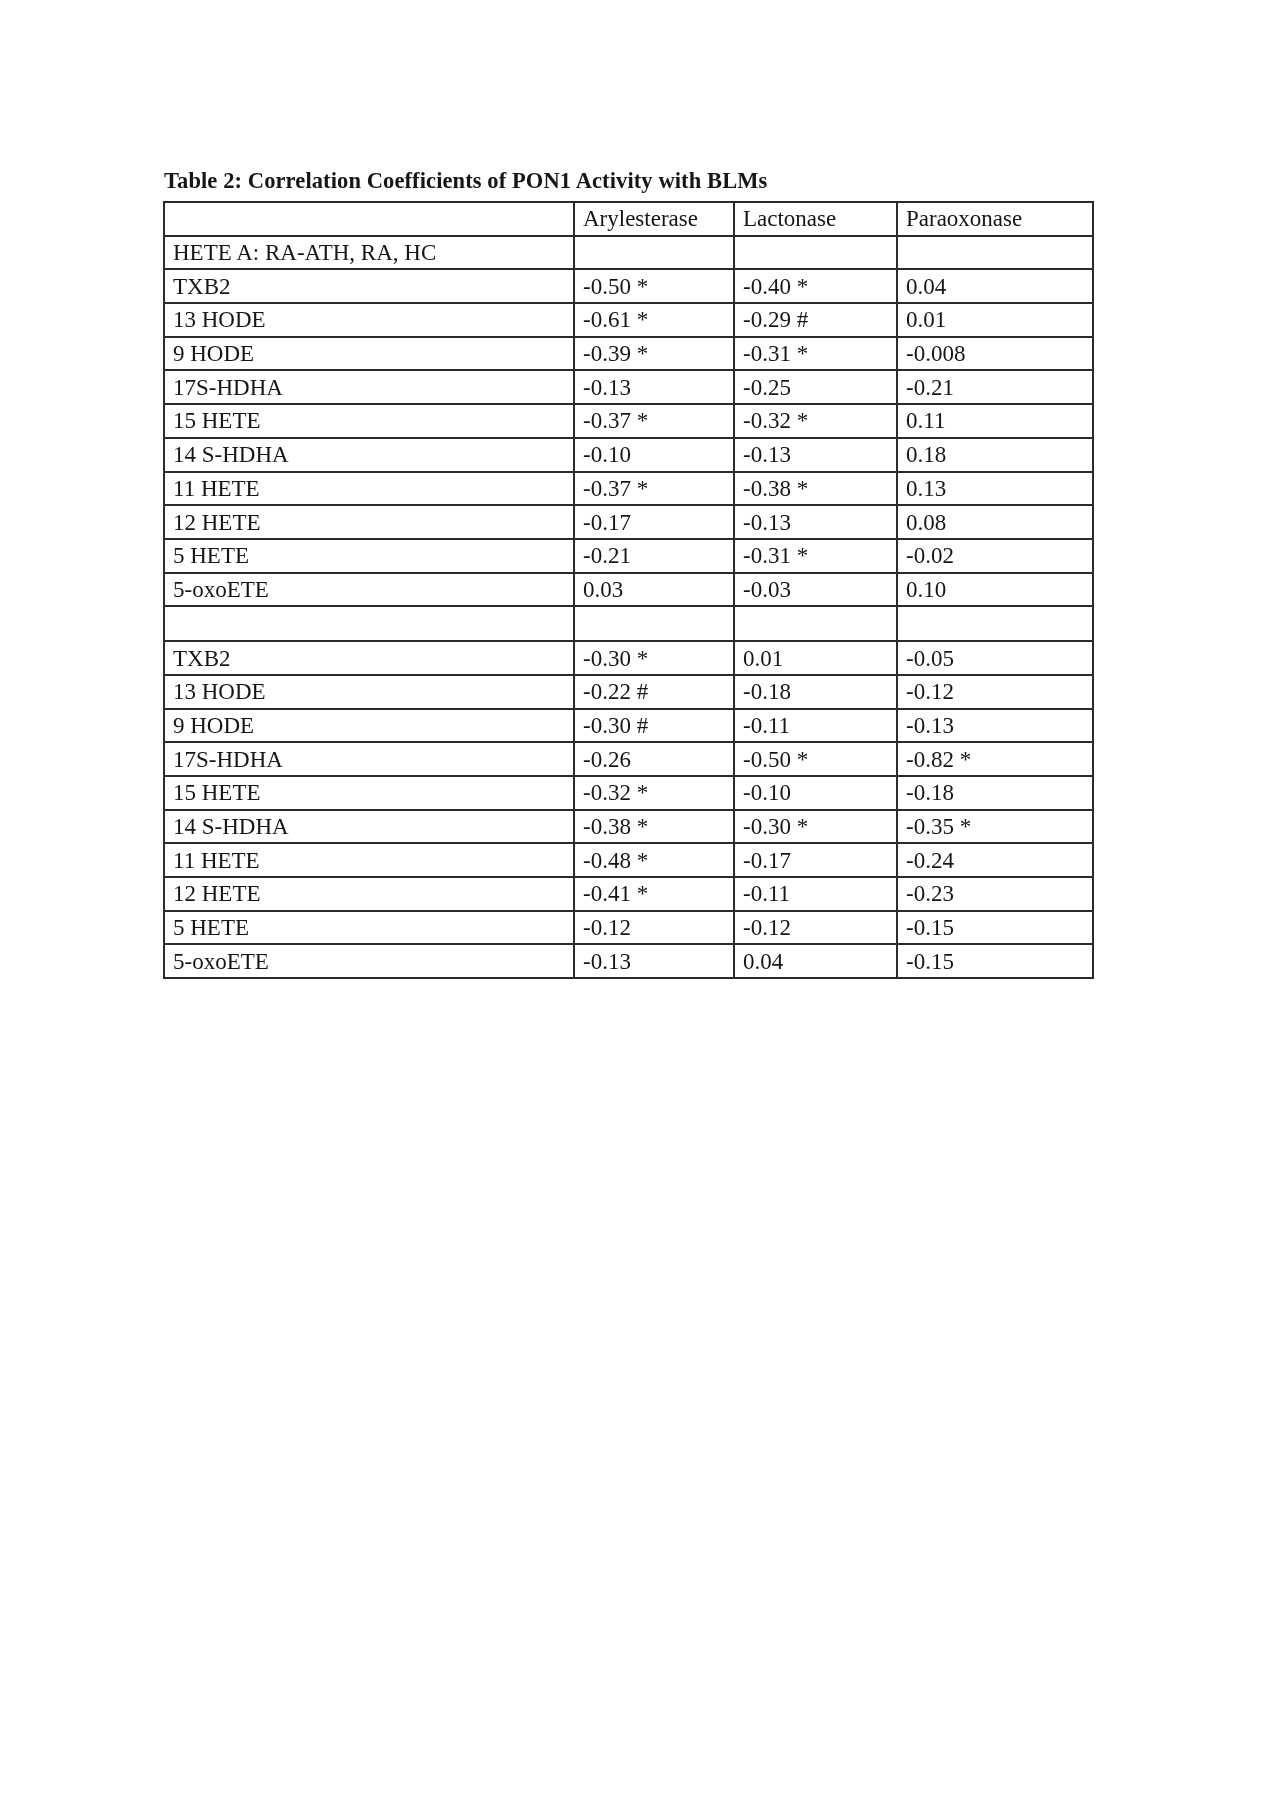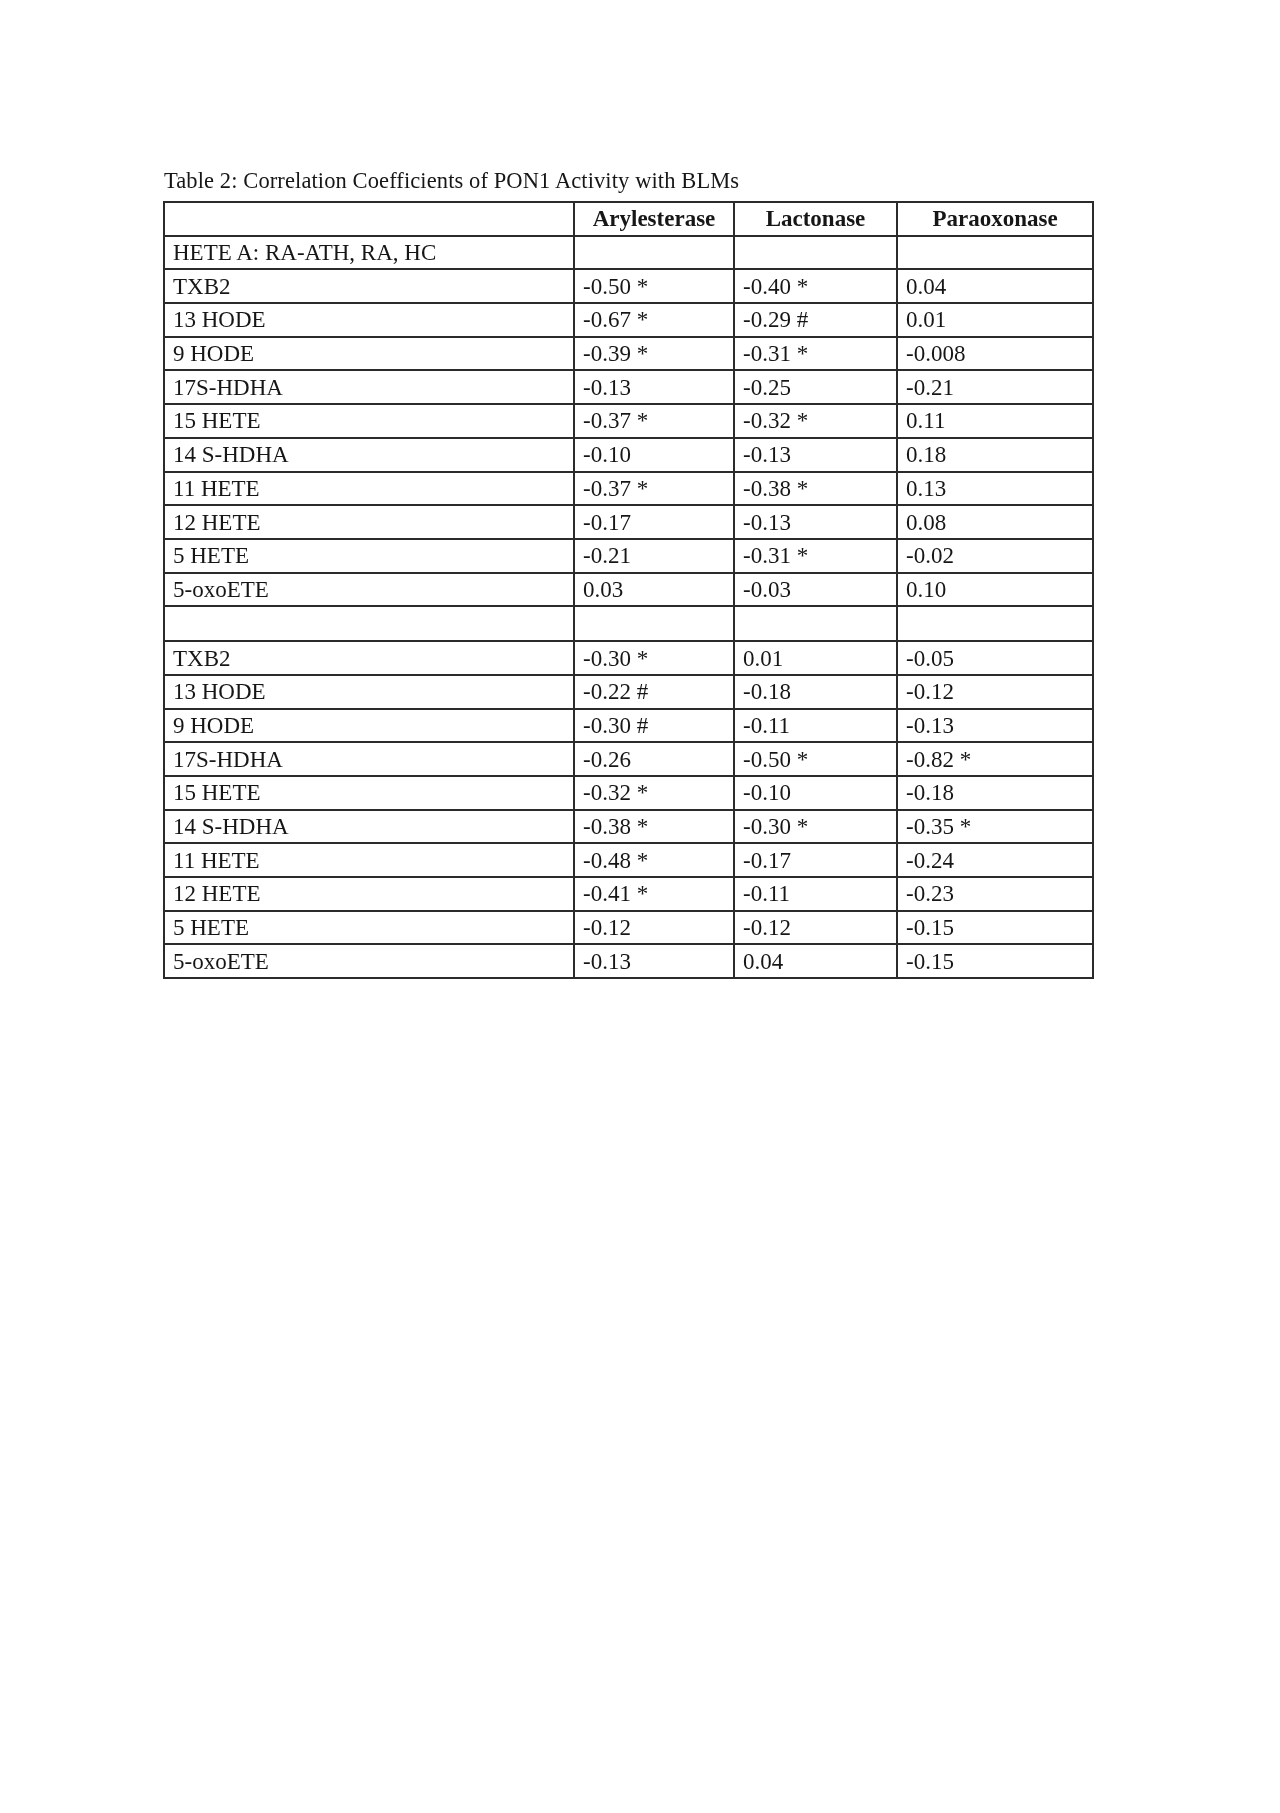--- a/index.html
+++ b/index.html
@@ -15,21 +15,21 @@
     position: relative;
     overflow: hidden;
   }
   .doc-title {
     position: absolute;
     left: 164px;
     top: 168px;
     margin: 0;
     font-size: 22.5px;
     line-height: 26px;
-    font-weight: 400;
+    font-weight: 700;
     letter-spacing: 0.1px;
     white-space: nowrap;
   }
   table.corr-table {
     position: absolute;
     left: 163px;
     top: 201px;
     width: 929px;
     border-collapse: collapse;
     table-layout: fixed;
@@ -40,22 +40,21 @@
     font-size: 23px;
     line-height: 27px;
     height: 27.7px;
     vertical-align: middle;
     text-align: left;
     font-weight: 400;
     white-space: nowrap;
     overflow: hidden;
   }
   .corr-table th {
-    font-weight: 700;
-    text-align: center;
+    font-weight: 400;
   }
   .group-label {
     font-weight: 700;
   }
   .sig {
     font-weight: 700;
     margin-left: 11px;
   }
   .spacer-row td {
     height: 29px;
@@ -93,21 +92,21 @@
 
   <tr class="data-row">
     <td class="row-label">TXB2</td>
     <td class="value sig">-0.50 *</td>
     <td class="value sig">-0.40 *</td>
     <td class="value">0.04</td>
   </tr>
 
   <tr class="data-row">
     <td class="row-label">13 HODE</td>
-    <td class="value sig">-0.67 *</td>
+    <td class="value sig">-0.61 *</td>
     <td class="value sig">-0.29 #</td>
     <td class="value">0.01</td>
   </tr>
 
   <tr class="data-row">
     <td class="row-label">9 HODE</td>
     <td class="value sig">-0.39 *</td>
     <td class="value sig">-0.31 *</td>
     <td class="value">-0.008</td>
   </tr>

